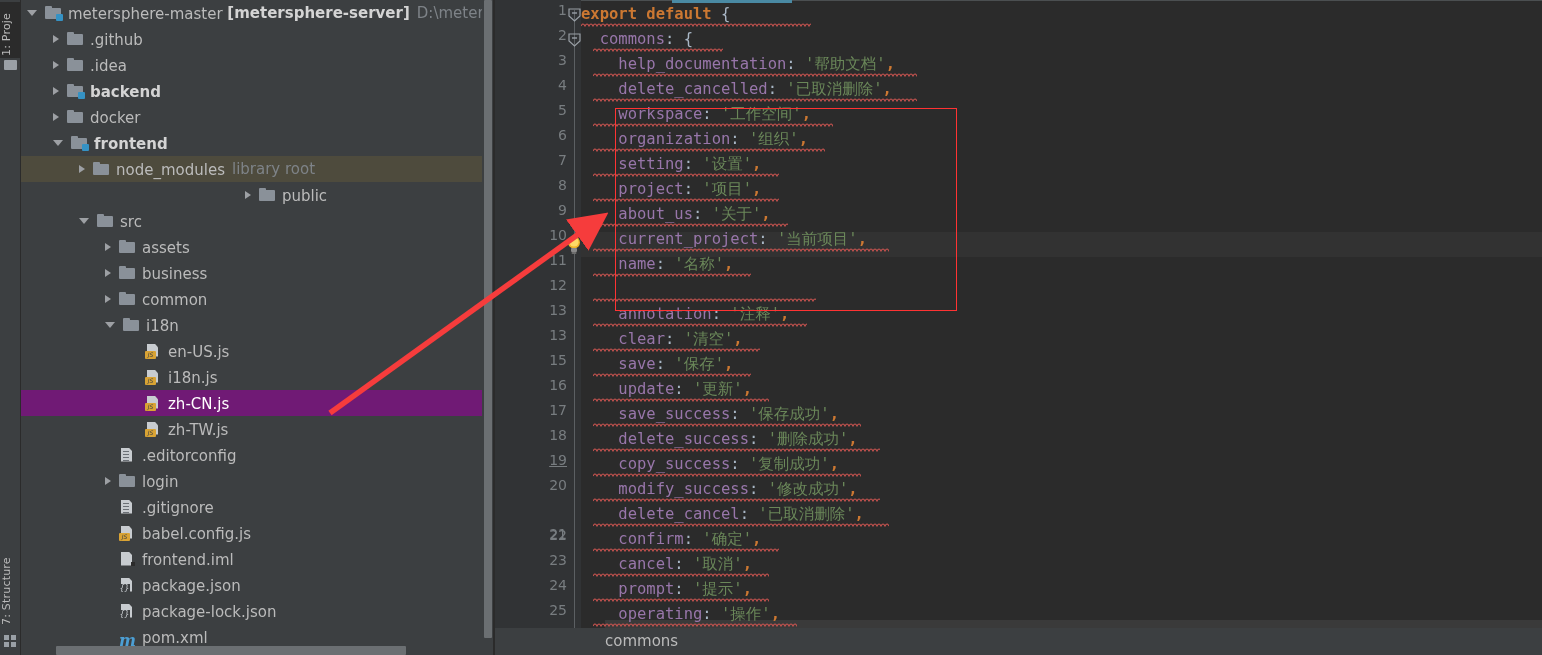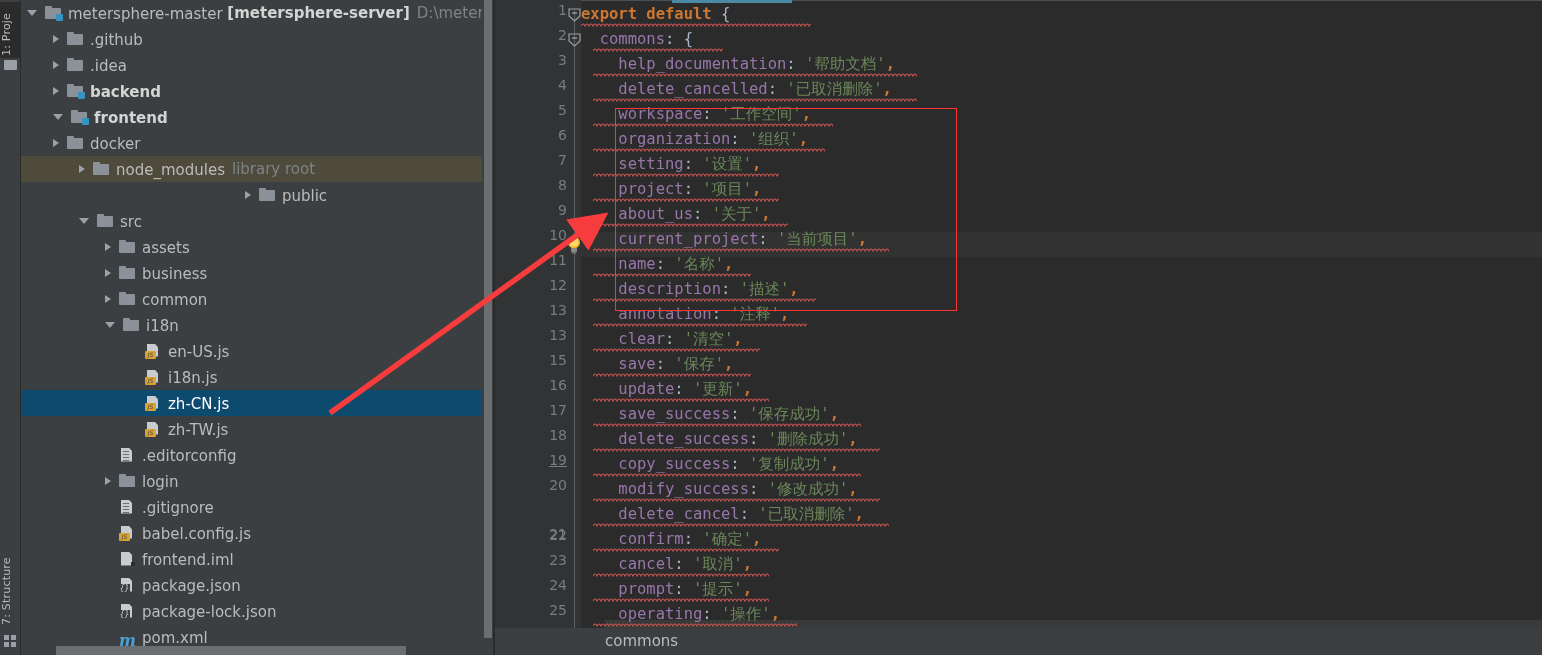--- a/index.html
+++ b/index.html
@@ -46,21 +46,21 @@
     position: absolute; left: 21px; top: 0; width: 472px; height: 655px;
     background: #3c3f41; overflow: hidden;
   }
   .tree { position: relative; width: 472px; }
   .row {
     position: relative; height: 26px; line-height: 26px;
     white-space: nowrap; font-size: 15px; color: #bbbbbb;
     padding-left: 4px;
   }
   .row.highlight { background: #4e4b3d; }
-  .row.selected  { background: #0c4a6e; }
+  .row.selected  { background: #701a75; }
   .row .arrow {
     display: inline-block; width: 0; height: 0; vertical-align: middle;
     border-left: 6px solid #9da0a4; border-top: 4.5px solid transparent;
     border-bottom: 4.5px solid transparent; margin-right: 8px;
     position: relative; top: -1px;
   }
   .row .arrow.open {
     border-left: 5px solid transparent; border-right: 5px solid transparent;
     border-top: 6px solid #9da0a4; border-bottom: 0;
   }
@@ -238,22 +238,22 @@
         <i></i>
       </div>
   </div>
 
   <div class="project-panel">
     <div class="tree" id="tree">
         <div class="row" style="padding-left: 6px;"><span class="arrow open"></span><span class="ic folder module"><i></i></span><span class="label">metersphere-master</span> <span class="brk">[metersphere-server]</span><span class="dim">D:\metersphere</span></div>
         <div class="row" style="padding-left: 32px;"><span class="arrow"></span><span class="ic folder"></span><span class="label">.github</span></div>
         <div class="row" style="padding-left: 32px;"><span class="arrow"></span><span class="ic folder"></span><span class="label">.idea</span></div>
         <div class="row" style="padding-left: 32px;"><span class="arrow"></span><span class="ic folder module"><i></i></span><span class="label b">backend</span></div>
+        <div class="row" style="padding-left: 32px;"><span class="arrow"></span><span class="ic folder"></span><span class="label">docker</span></div>
         <div class="row" style="padding-left: 32px;"><span class="arrow open"></span><span class="ic folder module"><i></i></span><span class="label b">frontend</span></div>
-        <div class="row" style="padding-left: 32px;"><span class="arrow"></span><span class="ic folder"></span><span class="label">docker</span></div>
         <div class="row highlight" style="padding-left: 58px;"><span class="arrow"></span><span class="ic folder"></span><span class="label">node_modules</span><span class="dim">library root</span></div>
         <div class="row" style="padding-left: 58px; text-align: center;"><span class="arrow"></span><span class="ic folder"></span><span class="label">public</span></div>
         <div class="row" style="padding-left: 58px;"><span class="arrow open"></span><span class="ic folder"></span><span class="label">src</span></div>
         <div class="row" style="padding-left: 84px;"><span class="arrow"></span><span class="ic folder"></span><span class="label">assets</span></div>
         <div class="row" style="padding-left: 84px;"><span class="arrow"></span><span class="ic folder"></span><span class="label">business</span></div>
         <div class="row" style="padding-left: 84px;"><span class="arrow"></span><span class="ic folder"></span><span class="label">common</span></div>
         <div class="row" style="padding-left: 84px;"><span class="arrow open"></span><span class="ic folder"></span><span class="label">i18n</span></div>
         <div class="row" style="padding-left: 110px;"><span style="display:inline-block;width:14px"></span><span class="ic js"><i>JS</i></span><span class="label">en-US.js</span></div>
         <div class="row" style="padding-left: 110px;"><span style="display:inline-block;width:14px"></span><span class="ic js"><i>JS</i></span><span class="label">i18n.js</span></div>
         <div class="row selected" style="padding-left: 110px;"><span style="display:inline-block;width:14px"></span><span class="ic js"><i>JS</i></span><span class="label sel">zh-CN.js</span></div>
@@ -347,21 +347,21 @@
           </svg></div><div class="ln" style="top: 152px;">    <span class="prop">setting</span><span class="punc">: </span><span class="str">'设置'</span><span class="kw">,</span></div><div class="sqw" style="left: 12px; top: 172px; width: 185.55px;"><svg width="185.55" height="5">
             <path d="M0,4 q2,-4 4,0 q2,-4 4,0 q2,-4 4,0 q2,-4 4,0 q2,-4 4,0 q2,-4 4,0 q2,-4 4,0 q2,-4 4,0 q2,-4 4,0 q2,-4 4,0 q2,-4 4,0 q2,-4 4,0 q2,-4 4,0 q2,-4 4,0 q2,-4 4,0 q2,-4 4,0 q2,-4 4,0 q2,-4 4,0 q2,-4 4,0 q2,-4 4,0 q2,-4 4,0 q2,-4 4,0 q2,-4 4,0 q2,-4 4,0 q2,-4 4,0 q2,-4 4,0 q2,-4 4,0 q2,-4 4,0 q2,-4 4,0 q2,-4 4,0 q2,-4 4,0 q2,-4 4,0 q2,-4 4,0 q2,-4 4,0 q2,-4 4,0 q2,-4 4,0 q2,-4 4,0 q2,-4 4,0 q2,-4 4,0 q2,-4 4,0 q2,-4 4,0 q2,-4 4,0 q2,-4 4,0 q2,-4 4,0 q2,-4 4,0 q2,-4 4,0 q2,-4 4,0 " stroke="#c75450" stroke-width="1.1" fill="none"></path>
           </svg></div><div class="ln" style="top: 177px;">    <span class="prop">project</span><span class="punc">: </span><span class="str">'项目'</span><span class="kw">,</span></div><div class="sqw" style="left: 12px; top: 197px; width: 185.55px;"><svg width="185.55" height="5">
             <path d="M0,4 q2,-4 4,0 q2,-4 4,0 q2,-4 4,0 q2,-4 4,0 q2,-4 4,0 q2,-4 4,0 q2,-4 4,0 q2,-4 4,0 q2,-4 4,0 q2,-4 4,0 q2,-4 4,0 q2,-4 4,0 q2,-4 4,0 q2,-4 4,0 q2,-4 4,0 q2,-4 4,0 q2,-4 4,0 q2,-4 4,0 q2,-4 4,0 q2,-4 4,0 q2,-4 4,0 q2,-4 4,0 q2,-4 4,0 q2,-4 4,0 q2,-4 4,0 q2,-4 4,0 q2,-4 4,0 q2,-4 4,0 q2,-4 4,0 q2,-4 4,0 q2,-4 4,0 q2,-4 4,0 q2,-4 4,0 q2,-4 4,0 q2,-4 4,0 q2,-4 4,0 q2,-4 4,0 q2,-4 4,0 q2,-4 4,0 q2,-4 4,0 q2,-4 4,0 q2,-4 4,0 q2,-4 4,0 q2,-4 4,0 q2,-4 4,0 q2,-4 4,0 q2,-4 4,0 " stroke="#c75450" stroke-width="1.1" fill="none"></path>
           </svg></div><div class="ln" style="top: 202px;">    <span class="prop">about_us</span><span class="punc">: </span><span class="str">'关于'</span><span class="kw">,</span></div><div class="sqw" style="left: 12px; top: 222px; width: 194.9px;"><svg width="194.9" height="5">
             <path d="M0,4 q2,-4 4,0 q2,-4 4,0 q2,-4 4,0 q2,-4 4,0 q2,-4 4,0 q2,-4 4,0 q2,-4 4,0 q2,-4 4,0 q2,-4 4,0 q2,-4 4,0 q2,-4 4,0 q2,-4 4,0 q2,-4 4,0 q2,-4 4,0 q2,-4 4,0 q2,-4 4,0 q2,-4 4,0 q2,-4 4,0 q2,-4 4,0 q2,-4 4,0 q2,-4 4,0 q2,-4 4,0 q2,-4 4,0 q2,-4 4,0 q2,-4 4,0 q2,-4 4,0 q2,-4 4,0 q2,-4 4,0 q2,-4 4,0 q2,-4 4,0 q2,-4 4,0 q2,-4 4,0 q2,-4 4,0 q2,-4 4,0 q2,-4 4,0 q2,-4 4,0 q2,-4 4,0 q2,-4 4,0 q2,-4 4,0 q2,-4 4,0 q2,-4 4,0 q2,-4 4,0 q2,-4 4,0 q2,-4 4,0 q2,-4 4,0 q2,-4 4,0 q2,-4 4,0 q2,-4 4,0 q2,-4 4,0 " stroke="#c75450" stroke-width="1.1" fill="none"></path>
           </svg></div><div class="ln" style="top: 227px;">    <span class="prop">current_project</span><span class="punc">: </span><span class="str">'当前项目'</span><span class="kw">,</span></div><div class="sqw" style="left: 12px; top: 247px; width: 296.35px;"><svg width="296.35" height="5">
             <path d="M0,4 q2,-4 4,0 q2,-4 4,0 q2,-4 4,0 q2,-4 4,0 q2,-4 4,0 q2,-4 4,0 q2,-4 4,0 q2,-4 4,0 q2,-4 4,0 q2,-4 4,0 q2,-4 4,0 q2,-4 4,0 q2,-4 4,0 q2,-4 4,0 q2,-4 4,0 q2,-4 4,0 q2,-4 4,0 q2,-4 4,0 q2,-4 4,0 q2,-4 4,0 q2,-4 4,0 q2,-4 4,0 q2,-4 4,0 q2,-4 4,0 q2,-4 4,0 q2,-4 4,0 q2,-4 4,0 q2,-4 4,0 q2,-4 4,0 q2,-4 4,0 q2,-4 4,0 q2,-4 4,0 q2,-4 4,0 q2,-4 4,0 q2,-4 4,0 q2,-4 4,0 q2,-4 4,0 q2,-4 4,0 q2,-4 4,0 q2,-4 4,0 q2,-4 4,0 q2,-4 4,0 q2,-4 4,0 q2,-4 4,0 q2,-4 4,0 q2,-4 4,0 q2,-4 4,0 q2,-4 4,0 q2,-4 4,0 q2,-4 4,0 q2,-4 4,0 q2,-4 4,0 q2,-4 4,0 q2,-4 4,0 q2,-4 4,0 q2,-4 4,0 q2,-4 4,0 q2,-4 4,0 q2,-4 4,0 q2,-4 4,0 q2,-4 4,0 q2,-4 4,0 q2,-4 4,0 q2,-4 4,0 q2,-4 4,0 q2,-4 4,0 q2,-4 4,0 q2,-4 4,0 q2,-4 4,0 q2,-4 4,0 q2,-4 4,0 q2,-4 4,0 q2,-4 4,0 q2,-4 4,0 q2,-4 4,0 " stroke="#c75450" stroke-width="1.1" fill="none"></path>
           </svg></div><div class="ln" style="top: 252px;">    <span class="prop">name</span><span class="punc">: </span><span class="str">'名称'</span><span class="kw">,</span></div><div class="sqw" style="left: 12px; top: 272px; width: 157.5px;"><svg width="157.5" height="5">
             <path d="M0,4 q2,-4 4,0 q2,-4 4,0 q2,-4 4,0 q2,-4 4,0 q2,-4 4,0 q2,-4 4,0 q2,-4 4,0 q2,-4 4,0 q2,-4 4,0 q2,-4 4,0 q2,-4 4,0 q2,-4 4,0 q2,-4 4,0 q2,-4 4,0 q2,-4 4,0 q2,-4 4,0 q2,-4 4,0 q2,-4 4,0 q2,-4 4,0 q2,-4 4,0 q2,-4 4,0 q2,-4 4,0 q2,-4 4,0 q2,-4 4,0 q2,-4 4,0 q2,-4 4,0 q2,-4 4,0 q2,-4 4,0 q2,-4 4,0 q2,-4 4,0 q2,-4 4,0 q2,-4 4,0 q2,-4 4,0 q2,-4 4,0 q2,-4 4,0 q2,-4 4,0 q2,-4 4,0 q2,-4 4,0 q2,-4 4,0 q2,-4 4,0 " stroke="#c75450" stroke-width="1.1" fill="none"></path>
-          </svg></div><div class="ln" style="top: 277px;">    <span class="prop">description</span><span class="punc">: </span><span class="str">'描述'</span><span class="kw">,</span></div><div class="sqw" style="left: 12px; top: 297px; width: 222.95px;"><svg width="222.95" height="5">
+          </svg></div><div class="sqw" style="left: 12px; top: 297px; width: 222.95px;"><svg width="222.95" height="5">
             <path d="M0,4 q2,-4 4,0 q2,-4 4,0 q2,-4 4,0 q2,-4 4,0 q2,-4 4,0 q2,-4 4,0 q2,-4 4,0 q2,-4 4,0 q2,-4 4,0 q2,-4 4,0 q2,-4 4,0 q2,-4 4,0 q2,-4 4,0 q2,-4 4,0 q2,-4 4,0 q2,-4 4,0 q2,-4 4,0 q2,-4 4,0 q2,-4 4,0 q2,-4 4,0 q2,-4 4,0 q2,-4 4,0 q2,-4 4,0 q2,-4 4,0 q2,-4 4,0 q2,-4 4,0 q2,-4 4,0 q2,-4 4,0 q2,-4 4,0 q2,-4 4,0 q2,-4 4,0 q2,-4 4,0 q2,-4 4,0 q2,-4 4,0 q2,-4 4,0 q2,-4 4,0 q2,-4 4,0 q2,-4 4,0 q2,-4 4,0 q2,-4 4,0 q2,-4 4,0 q2,-4 4,0 q2,-4 4,0 q2,-4 4,0 q2,-4 4,0 q2,-4 4,0 q2,-4 4,0 q2,-4 4,0 q2,-4 4,0 q2,-4 4,0 q2,-4 4,0 q2,-4 4,0 q2,-4 4,0 q2,-4 4,0 q2,-4 4,0 q2,-4 4,0 " stroke="#c75450" stroke-width="1.1" fill="none"></path>
           </svg></div><div class="ln" style="top: 302px;">    <span class="prop">annotation</span><span class="punc">: </span><span class="str">'注释'</span><span class="kw">,</span></div><div class="sqw" style="left: 12px; top: 322px; width: 213.6px;"><svg width="213.6" height="5">
             <path d="M0,4 q2,-4 4,0 q2,-4 4,0 q2,-4 4,0 q2,-4 4,0 q2,-4 4,0 q2,-4 4,0 q2,-4 4,0 q2,-4 4,0 q2,-4 4,0 q2,-4 4,0 q2,-4 4,0 q2,-4 4,0 q2,-4 4,0 q2,-4 4,0 q2,-4 4,0 q2,-4 4,0 q2,-4 4,0 q2,-4 4,0 q2,-4 4,0 q2,-4 4,0 q2,-4 4,0 q2,-4 4,0 q2,-4 4,0 q2,-4 4,0 q2,-4 4,0 q2,-4 4,0 q2,-4 4,0 q2,-4 4,0 q2,-4 4,0 q2,-4 4,0 q2,-4 4,0 q2,-4 4,0 q2,-4 4,0 q2,-4 4,0 q2,-4 4,0 q2,-4 4,0 q2,-4 4,0 q2,-4 4,0 q2,-4 4,0 q2,-4 4,0 q2,-4 4,0 q2,-4 4,0 q2,-4 4,0 q2,-4 4,0 q2,-4 4,0 q2,-4 4,0 q2,-4 4,0 q2,-4 4,0 q2,-4 4,0 q2,-4 4,0 q2,-4 4,0 q2,-4 4,0 q2,-4 4,0 q2,-4 4,0 " stroke="#c75450" stroke-width="1.1" fill="none"></path>
           </svg></div><div class="ln" style="top: 327px;">    <span class="prop">clear</span><span class="punc">: </span><span class="str">'清空'</span><span class="kw">,</span></div><div class="sqw" style="left: 12px; top: 347px; width: 166.85px;"><svg width="166.85" height="5">
             <path d="M0,4 q2,-4 4,0 q2,-4 4,0 q2,-4 4,0 q2,-4 4,0 q2,-4 4,0 q2,-4 4,0 q2,-4 4,0 q2,-4 4,0 q2,-4 4,0 q2,-4 4,0 q2,-4 4,0 q2,-4 4,0 q2,-4 4,0 q2,-4 4,0 q2,-4 4,0 q2,-4 4,0 q2,-4 4,0 q2,-4 4,0 q2,-4 4,0 q2,-4 4,0 q2,-4 4,0 q2,-4 4,0 q2,-4 4,0 q2,-4 4,0 q2,-4 4,0 q2,-4 4,0 q2,-4 4,0 q2,-4 4,0 q2,-4 4,0 q2,-4 4,0 q2,-4 4,0 q2,-4 4,0 q2,-4 4,0 q2,-4 4,0 q2,-4 4,0 q2,-4 4,0 q2,-4 4,0 q2,-4 4,0 q2,-4 4,0 q2,-4 4,0 q2,-4 4,0 q2,-4 4,0 " stroke="#c75450" stroke-width="1.1" fill="none"></path>
           </svg></div><div class="ln" style="top: 352px;">    <span class="prop">save</span><span class="punc">: </span><span class="str">'保存'</span><span class="kw">,</span></div><div class="sqw" style="left: 12px; top: 372px; width: 157.5px;"><svg width="157.5" height="5">
             <path d="M0,4 q2,-4 4,0 q2,-4 4,0 q2,-4 4,0 q2,-4 4,0 q2,-4 4,0 q2,-4 4,0 q2,-4 4,0 q2,-4 4,0 q2,-4 4,0 q2,-4 4,0 q2,-4 4,0 q2,-4 4,0 q2,-4 4,0 q2,-4 4,0 q2,-4 4,0 q2,-4 4,0 q2,-4 4,0 q2,-4 4,0 q2,-4 4,0 q2,-4 4,0 q2,-4 4,0 q2,-4 4,0 q2,-4 4,0 q2,-4 4,0 q2,-4 4,0 q2,-4 4,0 q2,-4 4,0 q2,-4 4,0 q2,-4 4,0 q2,-4 4,0 q2,-4 4,0 q2,-4 4,0 q2,-4 4,0 q2,-4 4,0 q2,-4 4,0 q2,-4 4,0 q2,-4 4,0 q2,-4 4,0 q2,-4 4,0 q2,-4 4,0 " stroke="#c75450" stroke-width="1.1" fill="none"></path>
           </svg></div><div class="ln" style="top: 377px;">    <span class="prop">update</span><span class="punc">: </span><span class="str">'更新'</span><span class="kw">,</span></div><div class="sqw" style="left: 12px; top: 397px; width: 176.2px;"><svg width="176.2" height="5">
             <path d="M0,4 q2,-4 4,0 q2,-4 4,0 q2,-4 4,0 q2,-4 4,0 q2,-4 4,0 q2,-4 4,0 q2,-4 4,0 q2,-4 4,0 q2,-4 4,0 q2,-4 4,0 q2,-4 4,0 q2,-4 4,0 q2,-4 4,0 q2,-4 4,0 q2,-4 4,0 q2,-4 4,0 q2,-4 4,0 q2,-4 4,0 q2,-4 4,0 q2,-4 4,0 q2,-4 4,0 q2,-4 4,0 q2,-4 4,0 q2,-4 4,0 q2,-4 4,0 q2,-4 4,0 q2,-4 4,0 q2,-4 4,0 q2,-4 4,0 q2,-4 4,0 q2,-4 4,0 q2,-4 4,0 q2,-4 4,0 q2,-4 4,0 q2,-4 4,0 q2,-4 4,0 q2,-4 4,0 q2,-4 4,0 q2,-4 4,0 q2,-4 4,0 q2,-4 4,0 q2,-4 4,0 q2,-4 4,0 q2,-4 4,0 q2,-4 4,0 " stroke="#c75450" stroke-width="1.1" fill="none"></path>
           </svg></div><div class="ln" style="top: 402px;">    <span class="prop">save_success</span><span class="punc">: </span><span class="str">'保存成功'</span><span class="kw">,</span></div><div class="sqw" style="left: 12px; top: 422px; width: 268.3px;"><svg width="268.29999999999995" height="5">

